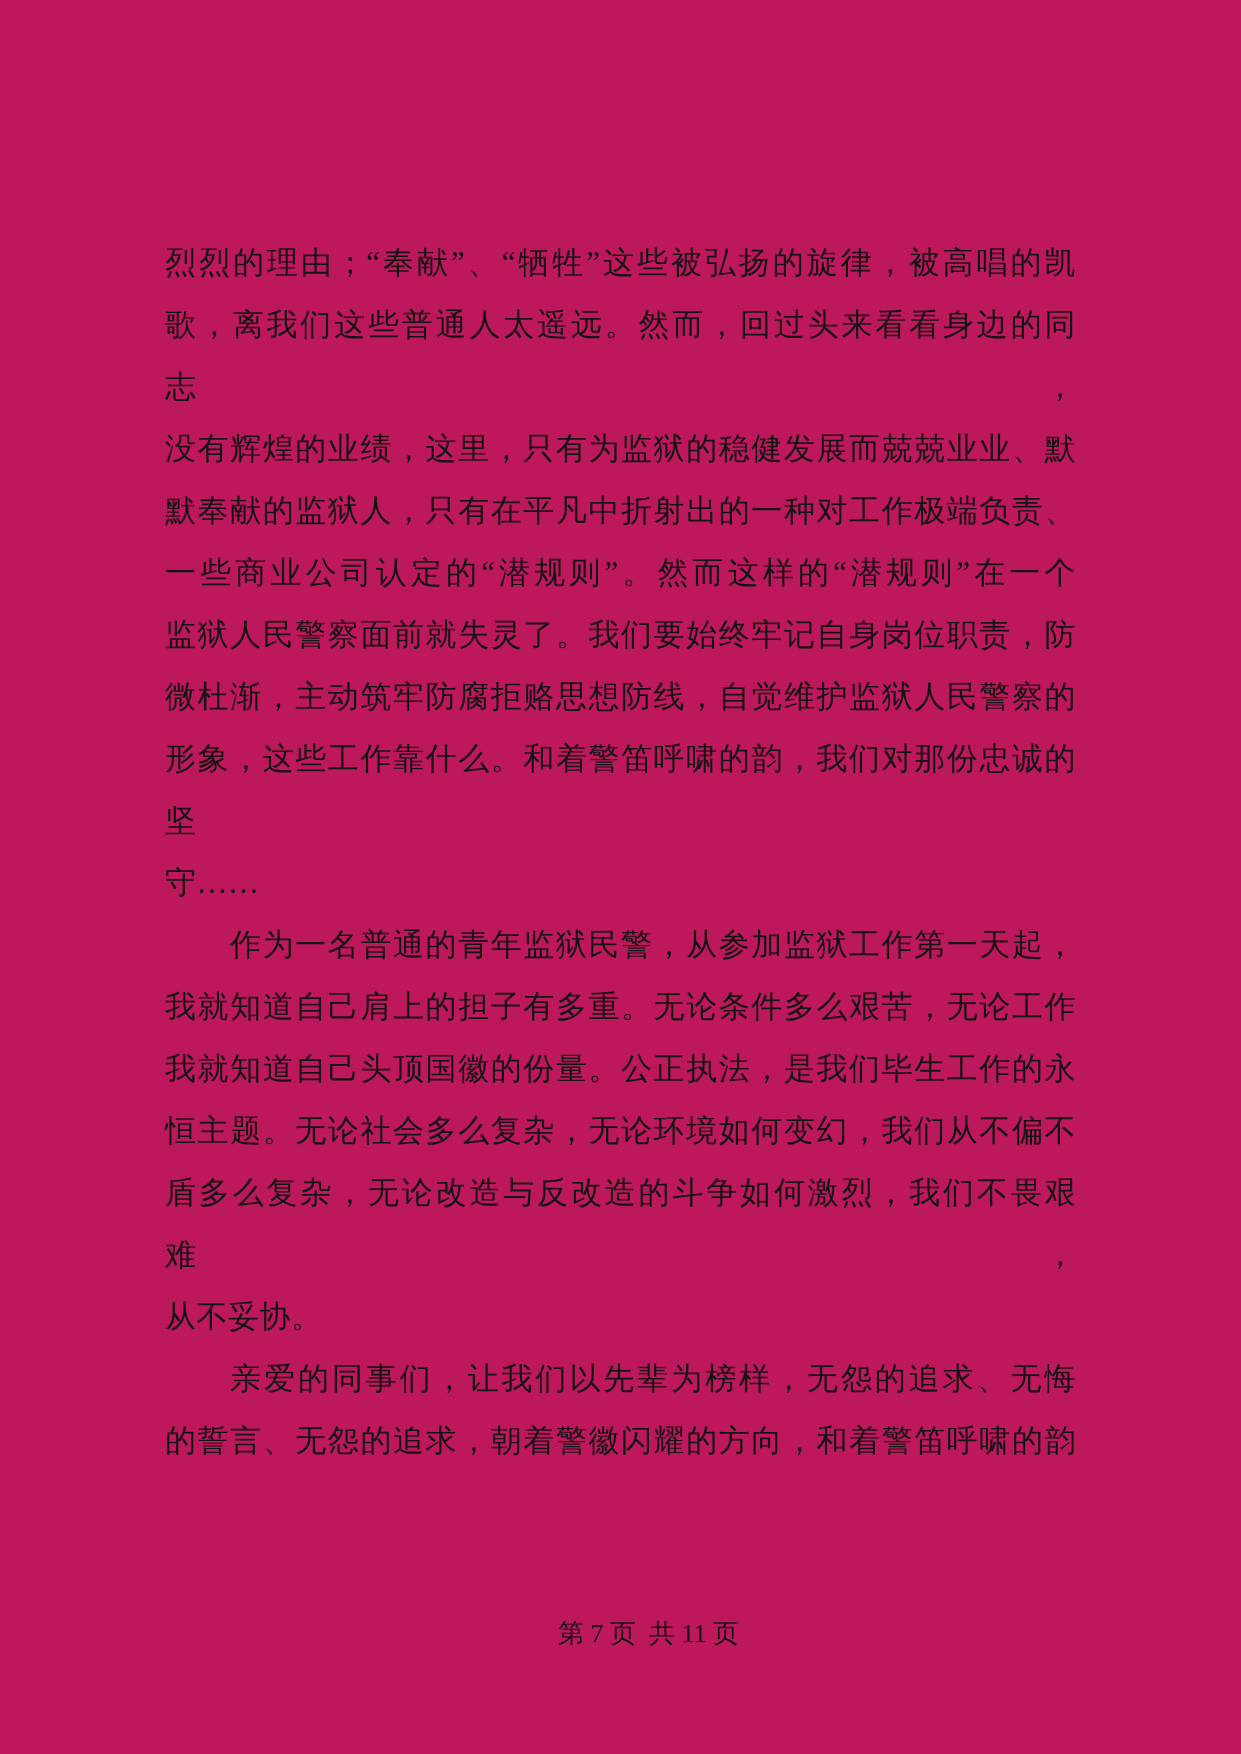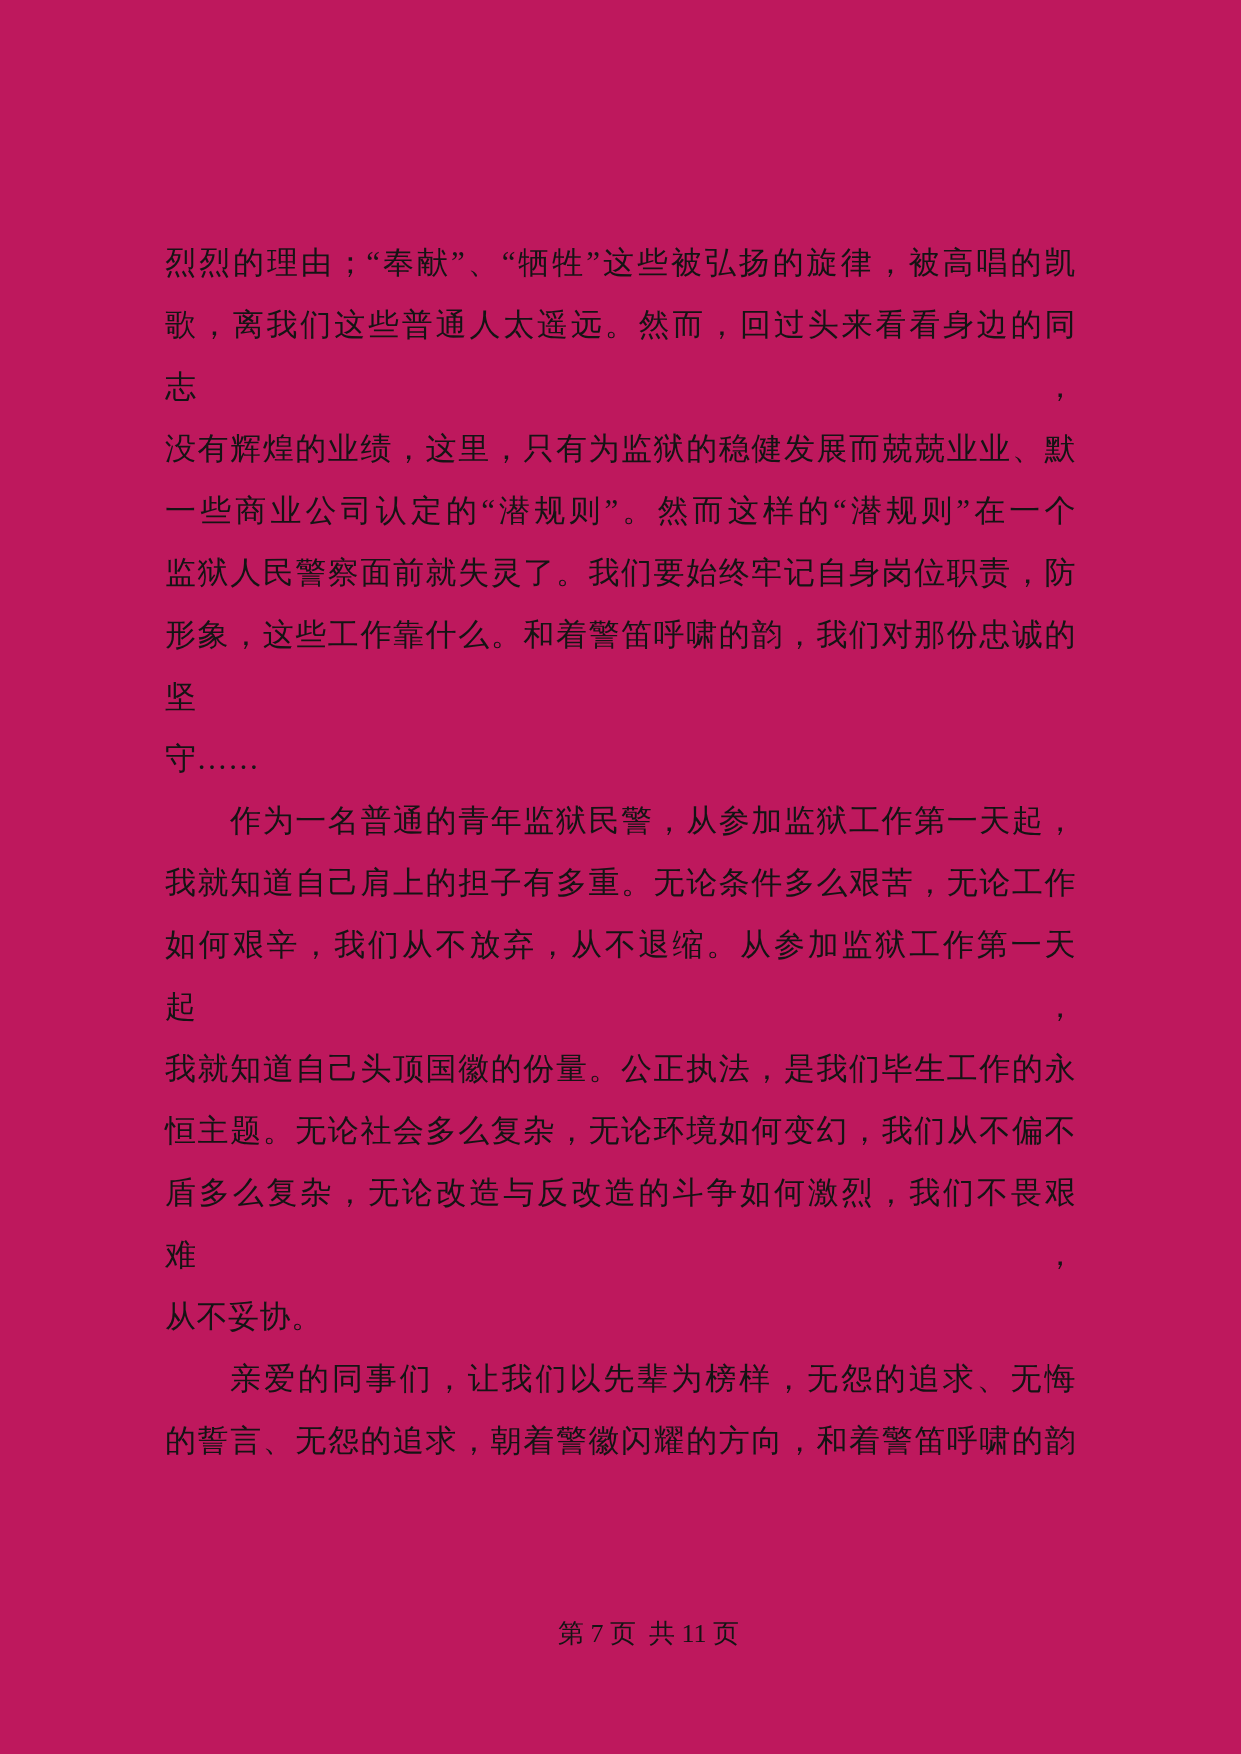--- a/index.html
+++ b/index.html
@@ -54,27 +54,28 @@
   }
 </style>
 </head>
 <body>
 
 <div class="page">
   <div class="text-block">
       <div class="line body">烈烈的理由；“奉献”、“牺牲”这些被弘扬的旋律，被高唱的凯</div>
       <div class="line body">歌，离我们这些普通人太遥远。然而，回过头来看看身边的同志，</div>
       <div class="line body">没有辉煌的业绩，这里，只有为监狱的稳健发展而兢兢业业、默</div>
+      <div class="line body">默奉献的监狱人，只有在平凡中折射出的一种对工作极端负责、</div>
       <div class="line body">一些商业公司认定的“潜规则”。然而这样的“潜规则”在一个</div>
       <div class="line body">监狱人民警察面前就失灵了。我们要始终牢记自身岗位职责，防</div>
+      <div class="line body">微杜渐，主动筑牢防腐拒赂思想防线，自觉维护监狱人民警察的</div>
       <div class="line body">形象，这些工作靠什么。和着警笛呼啸的韵，我们对那份忠诚的坚</div>
       <div class="line para-end">守……</div>
       <div class="line para-start">作为一名普通的青年监狱民警，从参加监狱工作第一天起，</div>
       <div class="line body">我就知道自己肩上的担子有多重。无论条件多么艰苦，无论工作</div>
-      <div class="line body">如何艰辛，我们从不放弃，从不退缩。从参加监狱工作第一天起，</div>
       <div class="line body">我就知道自己头顶国徽的份量。公正执法，是我们毕生工作的永</div>
       <div class="line body">恒主题。无论社会多么复杂，无论环境如何变幻，我们从不偏不</div>
       <div class="line body">盾多么复杂，无论改造与反改造的斗争如何激烈，我们不畏艰难，</div>
       <div class="line para-end">从不妥协。</div>
       <div class="line para-start">亲爱的同事们，让我们以先辈为榜样，无怨的追求、无悔</div>
       <div class="line body">的誓言、无怨的追求，朝着警徽闪耀的方向，和着警笛呼啸的韵</div>
     </div>
 
   <div class="footer">
     <span class="footer-text">第 7 页  共 11 页</span>

